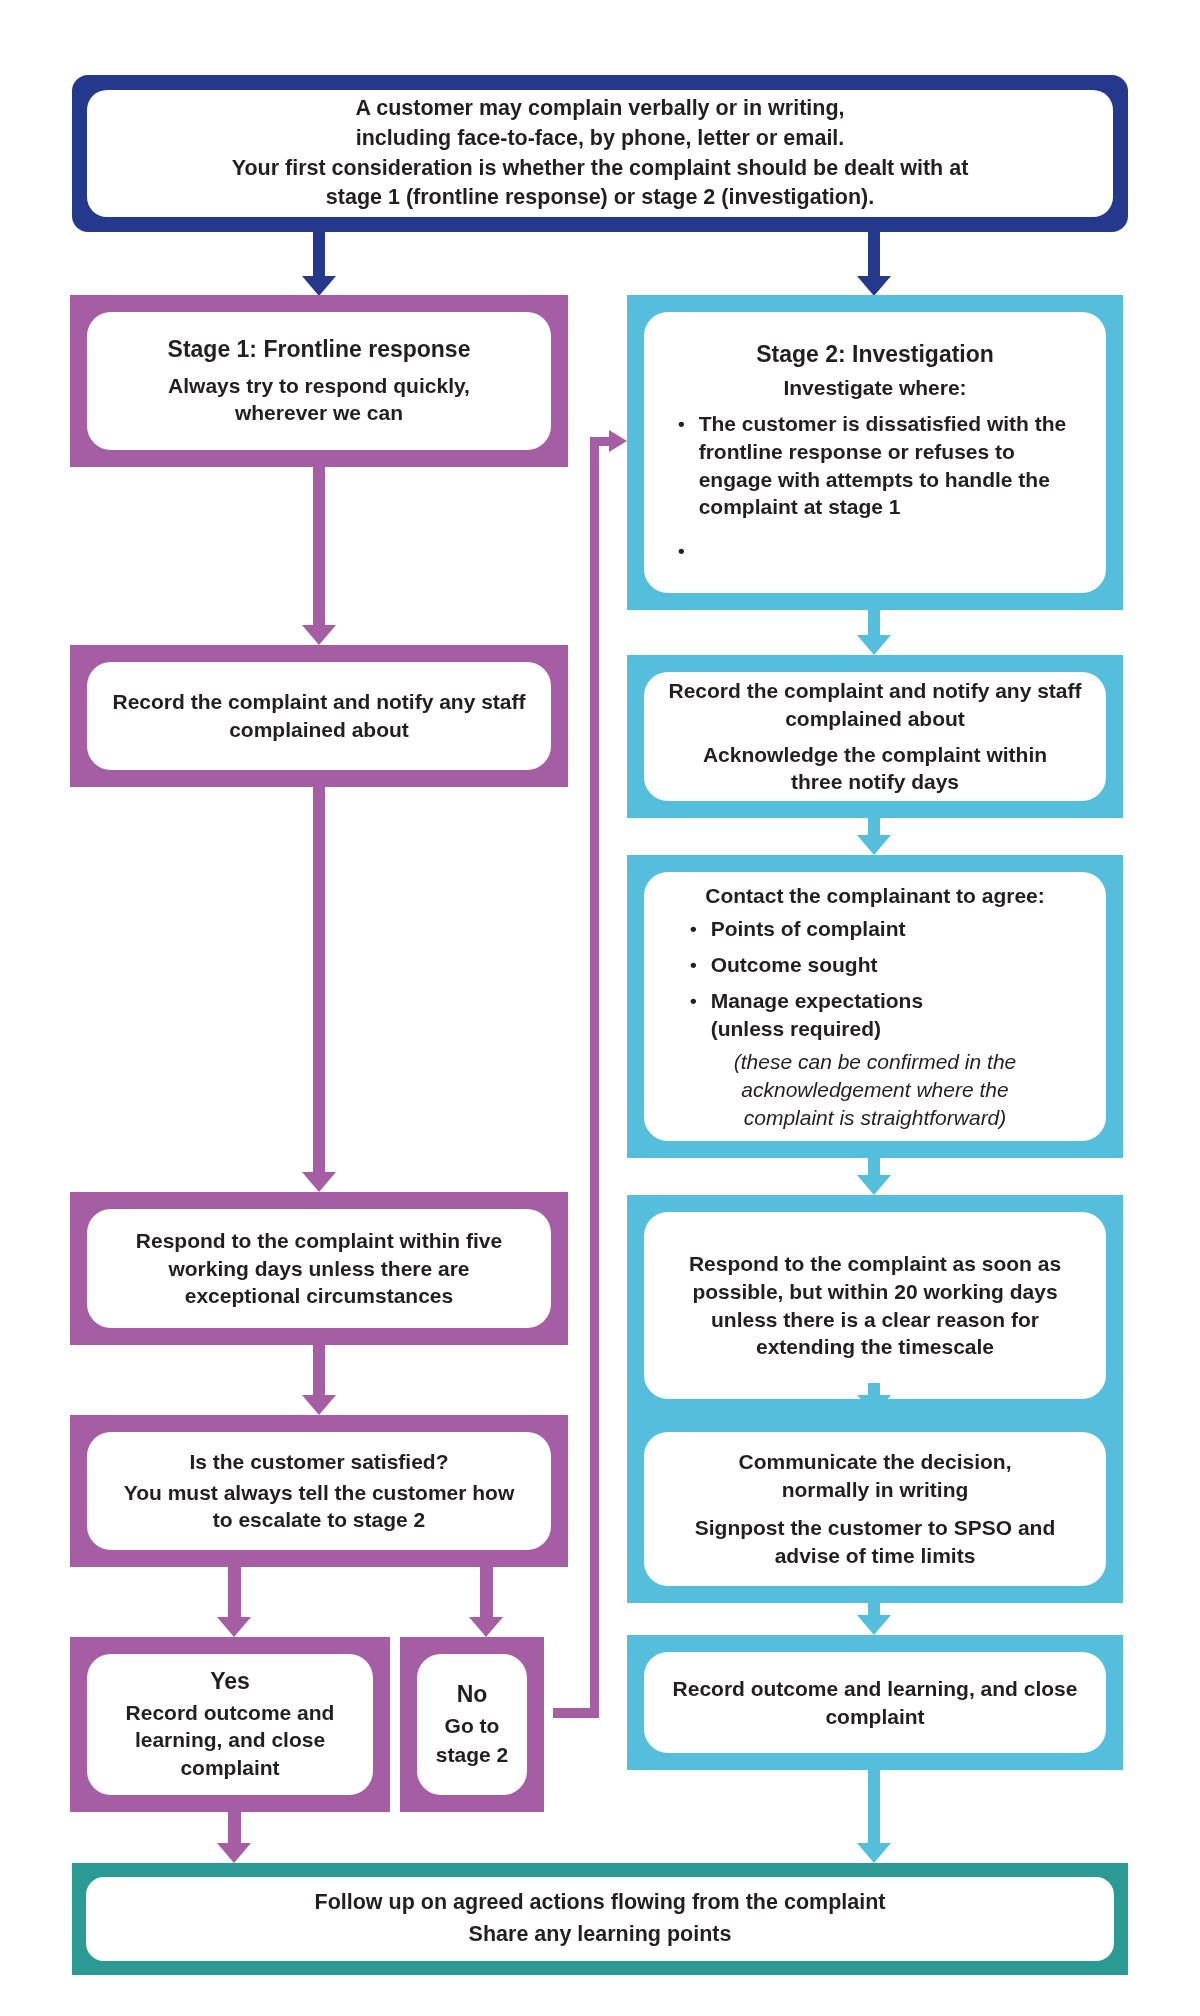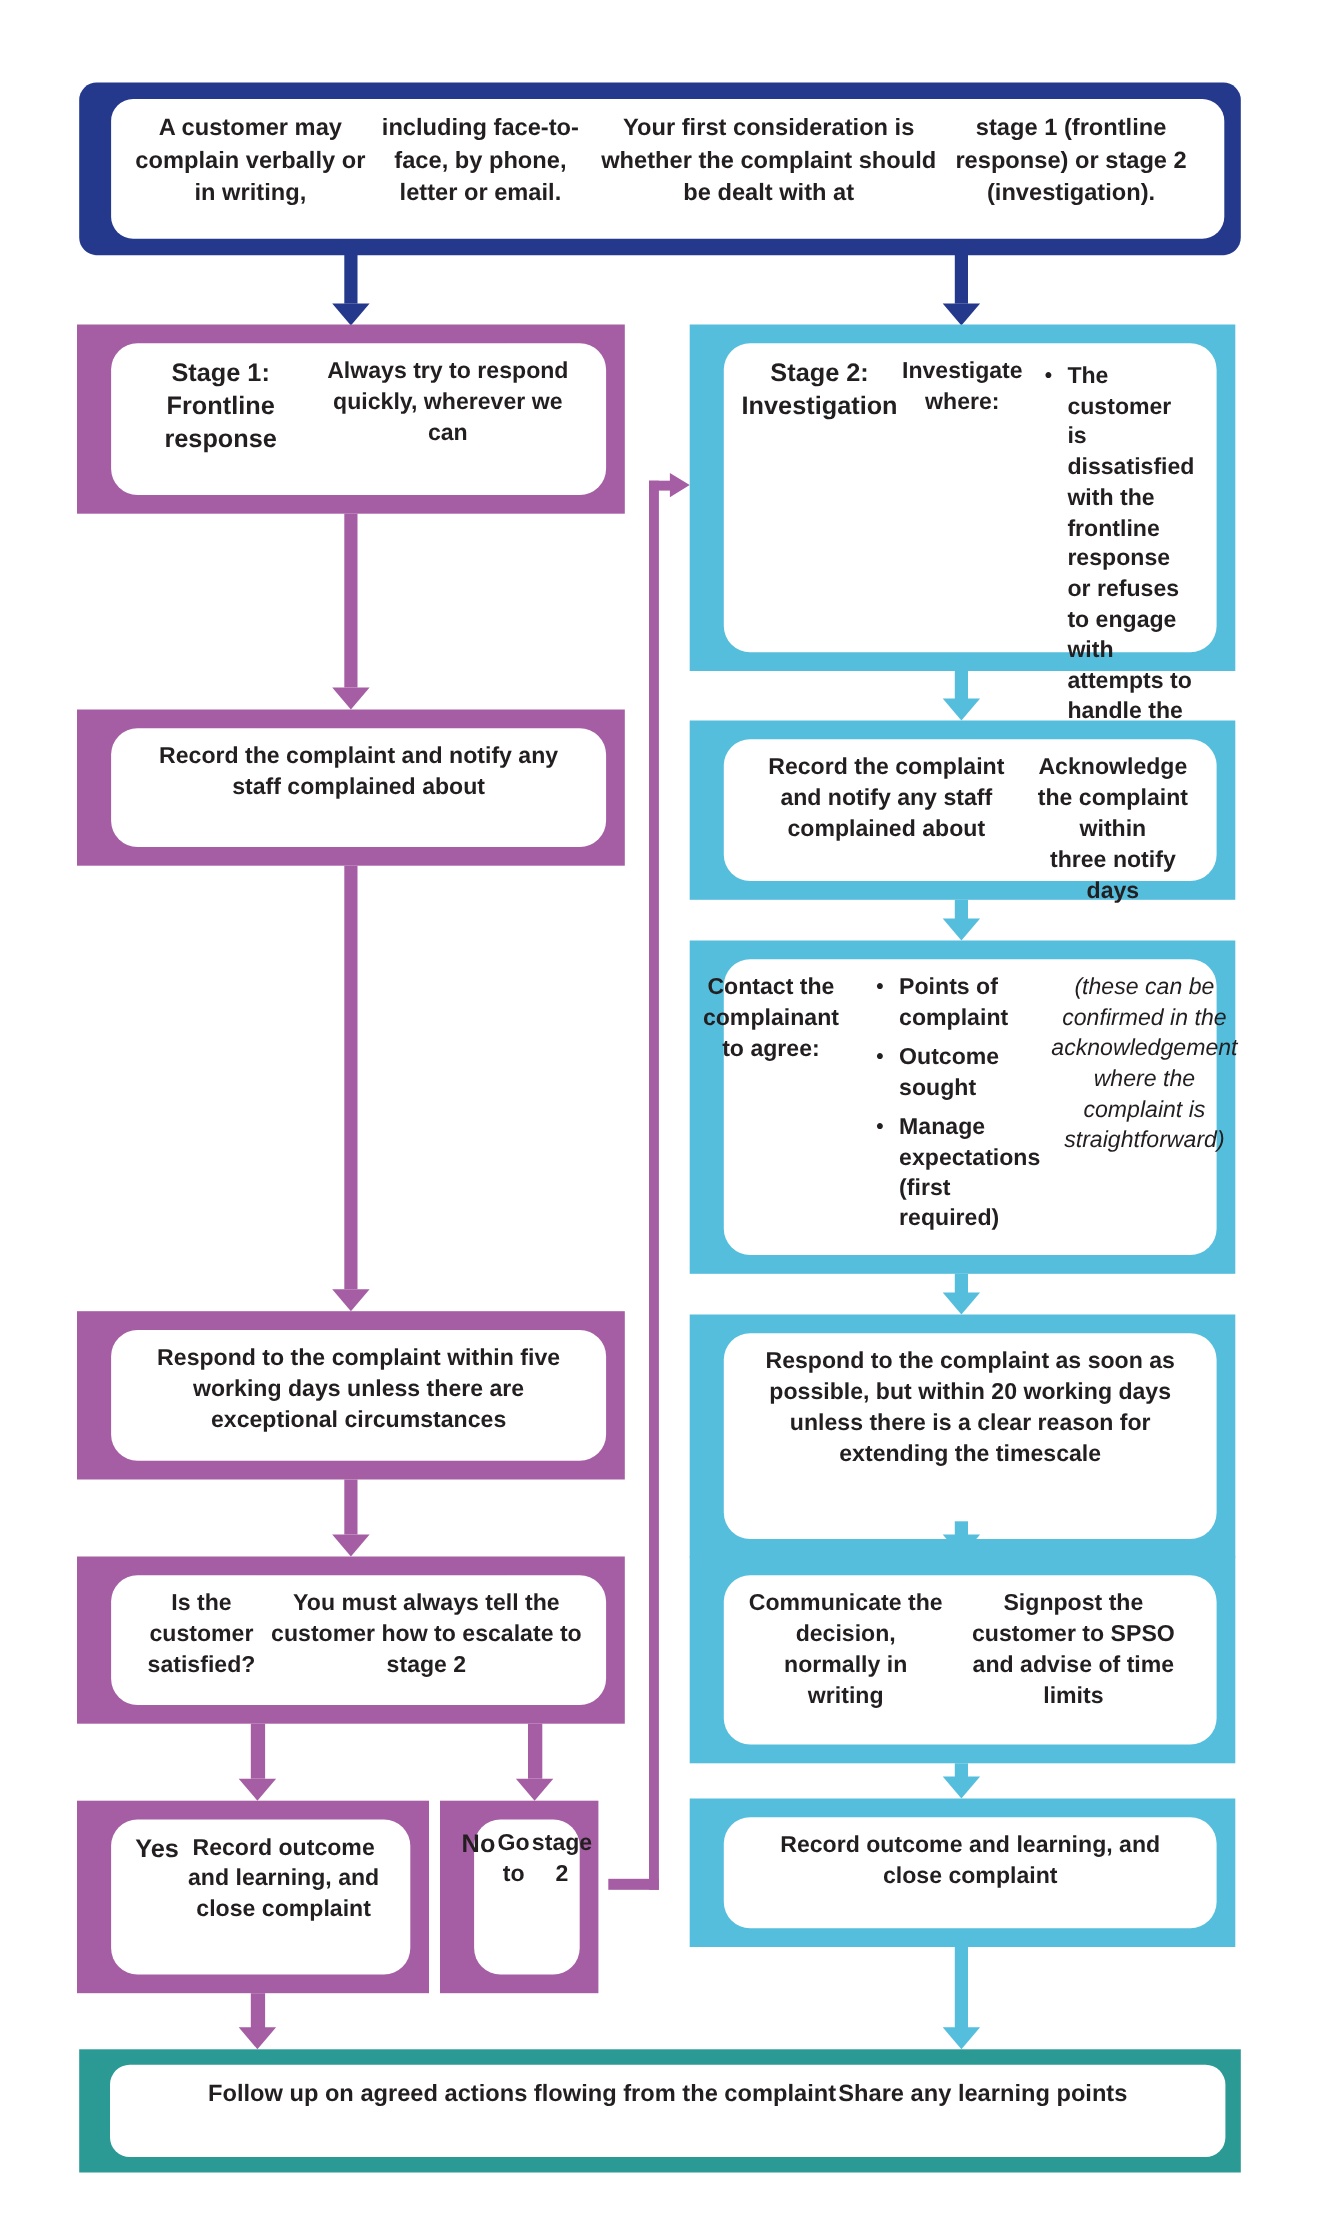--- a/index.html
+++ b/index.html
@@ -11,22 +11,22 @@
     position:relative;width:1200px;height:2016px;background:#fff;
     font-family:"Liberation Sans",sans-serif;color:var(--text);overflow:hidden;
   }
   .node{position:absolute;box-sizing:border-box;padding:17px;display:flex;}
   .navy-bg{background:var(--navy);border-radius:16px;}
   .purple-bg{background:var(--purple);}
   .cyan-bg{background:var(--cyan);}
   .teal-bg{background:var(--teal);}
   .inner{
     flex:1;background:var(--white);border-radius:24px;
-    display:flex;justify-content:center;
-    text-align:center;padding:12px 22px;gap:7px;box-sizing:border-box;min-width:0;margin-left:14px;
+    display:flex;flex-direction:column;justify-content:center;align-items:center;
+    text-align:center;padding:12px 22px;gap:7px;box-sizing:border-box;min-width:0;
   }
   .t{font-size:21px;line-height:1.33;font-weight:600;}
   .t b{font-weight:800;}
   .title{font-size:23px;line-height:1.3;font-weight:800;}
   .startline{font-size:21.5px;line-height:1.38;font-weight:600;}
   .startline b{font-weight:800;}
   .bullets{align-self:stretch;display:flex;flex-direction:column;gap:16px;text-align:left;padding:0 4px 0 16px;}
   .bullet{display:flex;gap:14px;font-size:21px;line-height:1.32;font-weight:600;}
   .bm{flex:0 0 auto;font-size:19px;line-height:1.45;}
   .note{font-style:italic;font-weight:500;font-size:21px;line-height:1.32;max-width:352px;text-align:center;}
@@ -155,21 +155,21 @@
         <div class="bullet">
             <span class="bm">•</span>
             <span>Points of complaint</span>
           </div>
         <div class="bullet">
             <span class="bm">•</span>
             <span>Outcome sought</span>
           </div>
         <div class="bullet">
             <span class="bm">•</span>
-            <span><span>Manage expectations</span><br><span>(first required)</span></span>
+            <span><span>Manage expectations</span><br><span>(unless required)</span></span>
           </div>
       </div>
       <div class="note">(these can be confirmed in the acknowledgement where the complaint is straightforward)</div>
     </div>
   </div>
 
   <div class="stem cyan" style="left:868px;top:1158px;width:12px;height:18px;"></div>
   <div class="headd cyan" style="left:857px;top:1175px;"></div>
 
   <div class="node cyan-bg" style="left:627px;top:1195px;width:496px;height:221px;">

